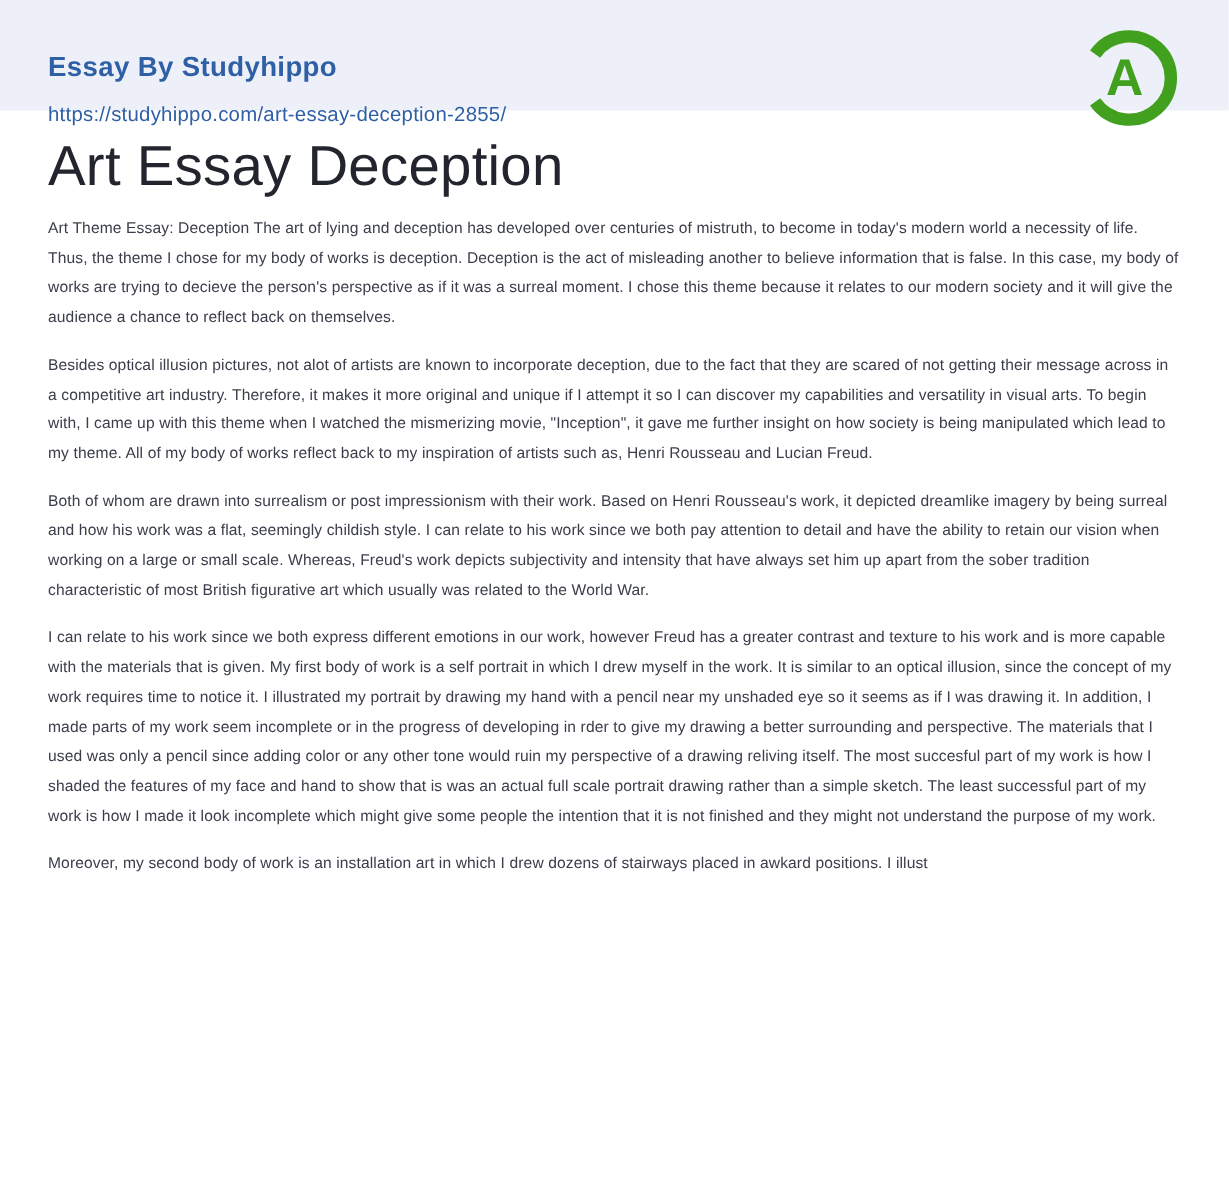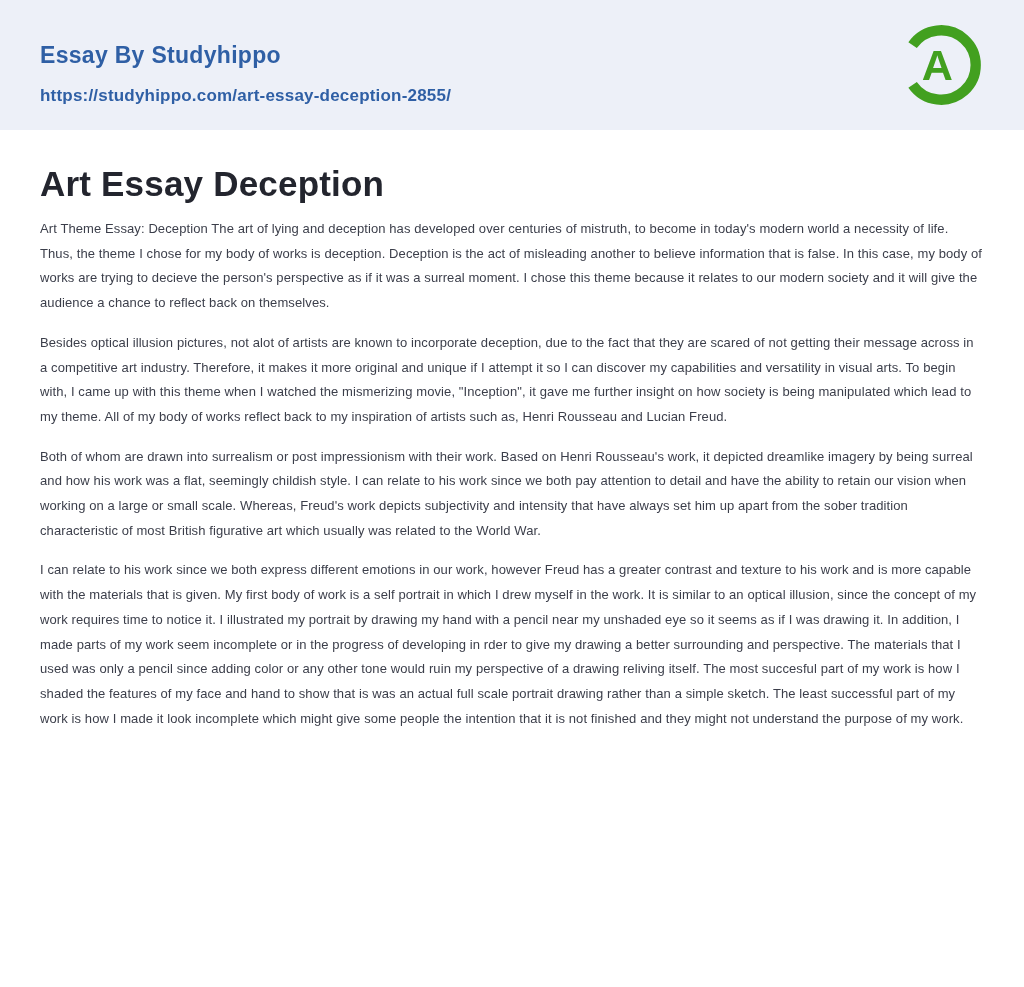--- a/index.html
+++ b/index.html
@@ -13,36 +13,36 @@
   *{box-sizing:border-box;}
   html,body{margin:0;padding:0;}
   body{
     width:1024px;
     min-height:987px;
     background:var(--page-bg);
     font-family:"Liberation Sans", sans-serif;
   }
   .header{
     background:var(--header-bg);
-    height:130px;
+    height:92px;
     width:100%;
     position:relative;
     padding:42px 40px 0 40px;
   }
   .byline{
     color:var(--link-blue);
     font-size:23px;
     font-weight:700;
     letter-spacing:0.3px;
     margin:0 0 17px 0;
   }
   .url{
     color:var(--link-blue);
     font-size:17px;
-    font-weight:700;
+    font-weight:400;
     letter-spacing:0.2px;
     text-decoration:none;
     display:inline-block;
   }
   .logo{
     position:absolute;
     right:38px;
     top:20px;
     width:90px;
     height:90px;
@@ -57,24 +57,24 @@
     fill:var(--logo-green);
     font-family:"Liberation Sans", sans-serif;
     font-size:46px;
     font-weight:600;
   }
   .main{
     padding:18px 40px 0 40px;
   }
   .page-title{
     color:var(--title-color);
-    font-size:35px;
-    font-weight:700;
+    font-size:47px;
+    font-weight:400;
     letter-spacing:0.2px;
-    margin:16px 0 13px 0;
+    margin:0 0 13px 0;
   }
   .paragraphs p{
     color:var(--body-text-color);
     font-size:13px;
     line-height:24.7px;
     letter-spacing:0.1px;
     margin:0 0 15px 0;
   }
 </style>
 </head>
@@ -91,14 +91,15 @@
   </div>
 </div>
 
 <div class="main">
   <h1 class="page-title">Art Essay Deception</h1>
   <div class="paragraphs">
       <p>Art Theme Essay: Deception The art of lying and deception has developed over centuries of mistruth, to become in today's modern world a necessity of life. Thus, the theme I chose for my body of works is deception. Deception is the act of misleading another to believe information that is false. In this case, my body of works are trying to decieve the person's perspective as if it was a surreal moment. I chose this theme because it relates to our modern society and it will give the audience a chance to reflect back on themselves.</p>
       <p>Besides optical illusion pictures, not alot of artists are known to incorporate deception, due to the fact that they are scared of not getting their message across in a competitive art industry. Therefore, it makes it more original and unique if I attempt it so I can discover my capabilities and versatility in visual arts. To begin with, I came up with this theme when I watched the mismerizing movie, "Inception", it gave me further insight on how society is being manipulated which lead to my theme. All of my body of works reflect back to my inspiration of artists such as, Henri Rousseau and Lucian Freud.</p>
       <p>Both of whom are drawn into surrealism or post impressionism with their work. Based on Henri Rousseau's work, it depicted dreamlike imagery by being surreal and how his work was a flat, seemingly childish style. I can relate to his work since we both pay attention to detail and have the ability to retain our vision when working on a large or small scale. Whereas, Freud's work depicts subjectivity and intensity that have always set him up apart from the sober tradition characteristic of most British figurative art which usually was related to the World War.</p>
       <p>I can relate to his work since we both express different emotions in our work, however Freud has a greater contrast and texture to his work and is more capable with the materials that is given. My first body of work is a self portrait in which I drew myself in the work. It is similar to an optical illusion, since the concept of my work requires time to notice it. I illustrated my portrait by drawing my hand with a pencil near my unshaded eye so it seems as if I was drawing it. In addition, I made parts of my work seem incomplete or in the progress of developing in rder to give my drawing a better surrounding and perspective. The materials that I used was only a pencil since adding color or any other tone would ruin my perspective of a drawing reliving itself. The most succesful part of my work is how I shaded the features of my face and hand to show that is was an actual full scale portrait drawing rather than a simple sketch. The least successful part of my work is how I made it look incomplete which might give some people the intention that it is not finished and they might not understand the purpose of my work.</p>
+      <p>Moreover, my second body of work is an installation art in which I drew dozens of stairways placed in awkard positions. I illust</p>
     </div>
 </div>
 
 </body></html>

